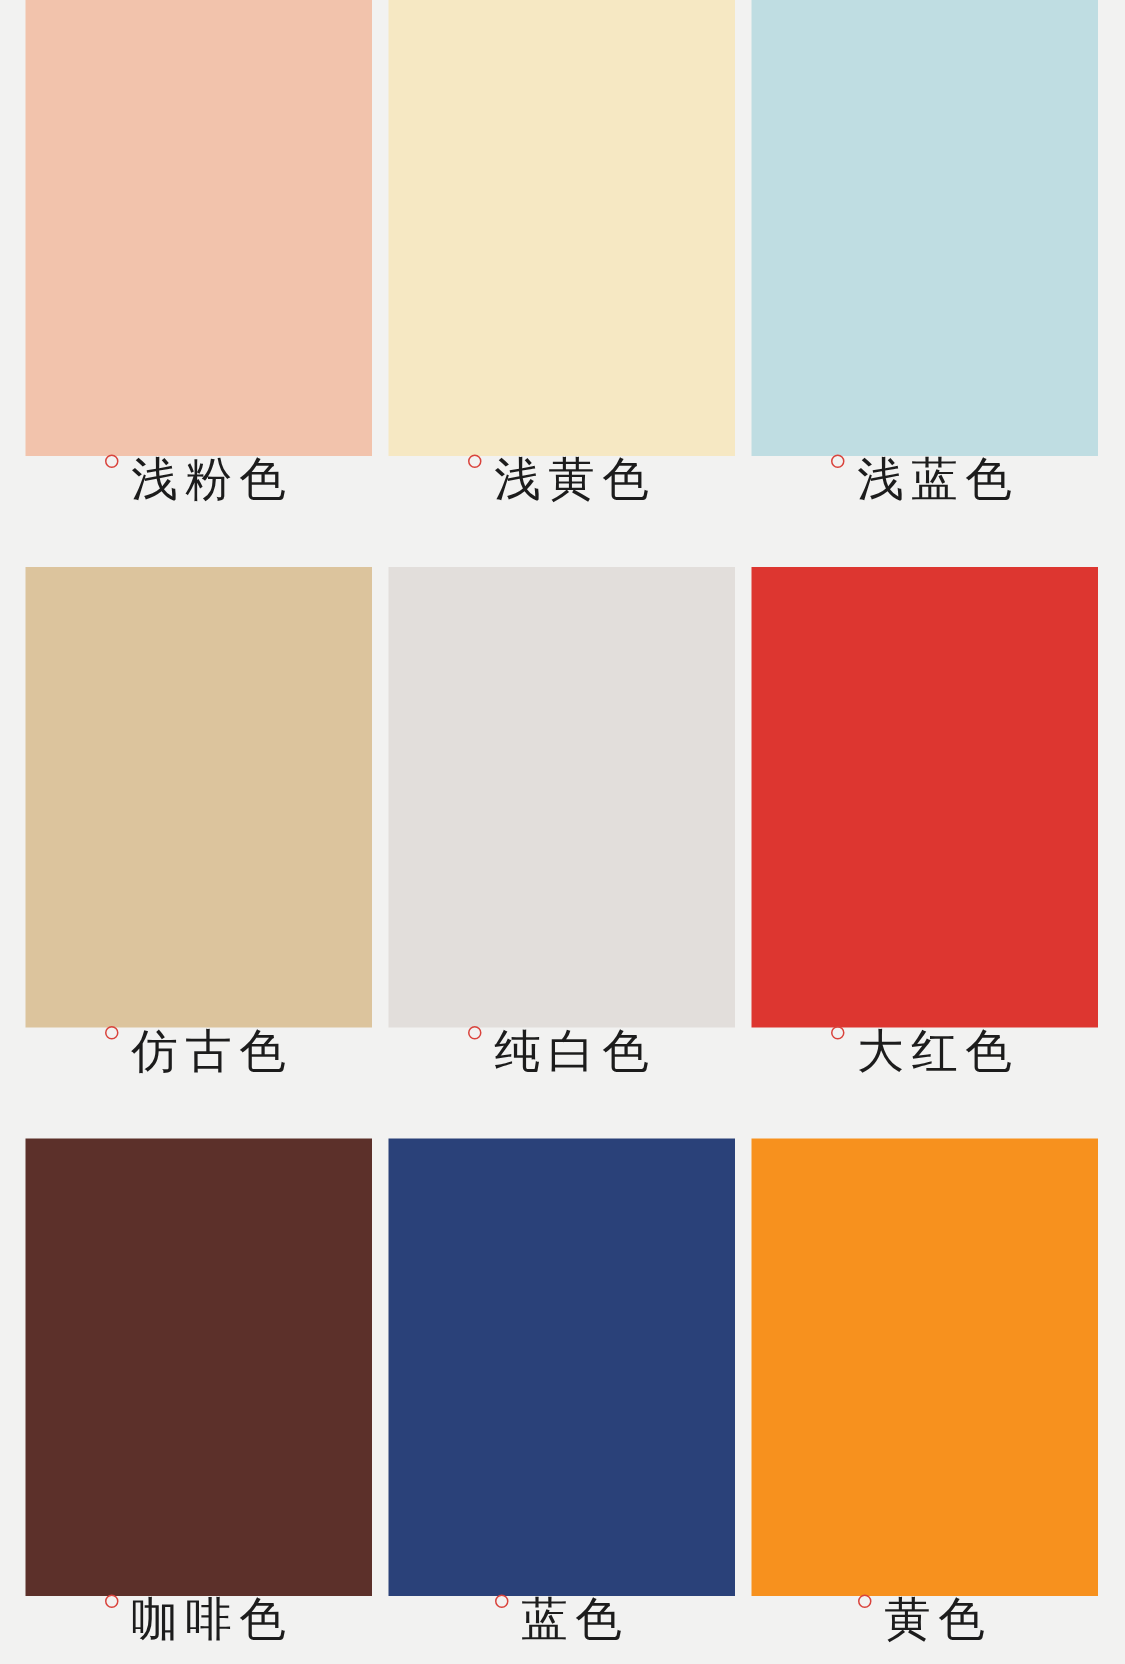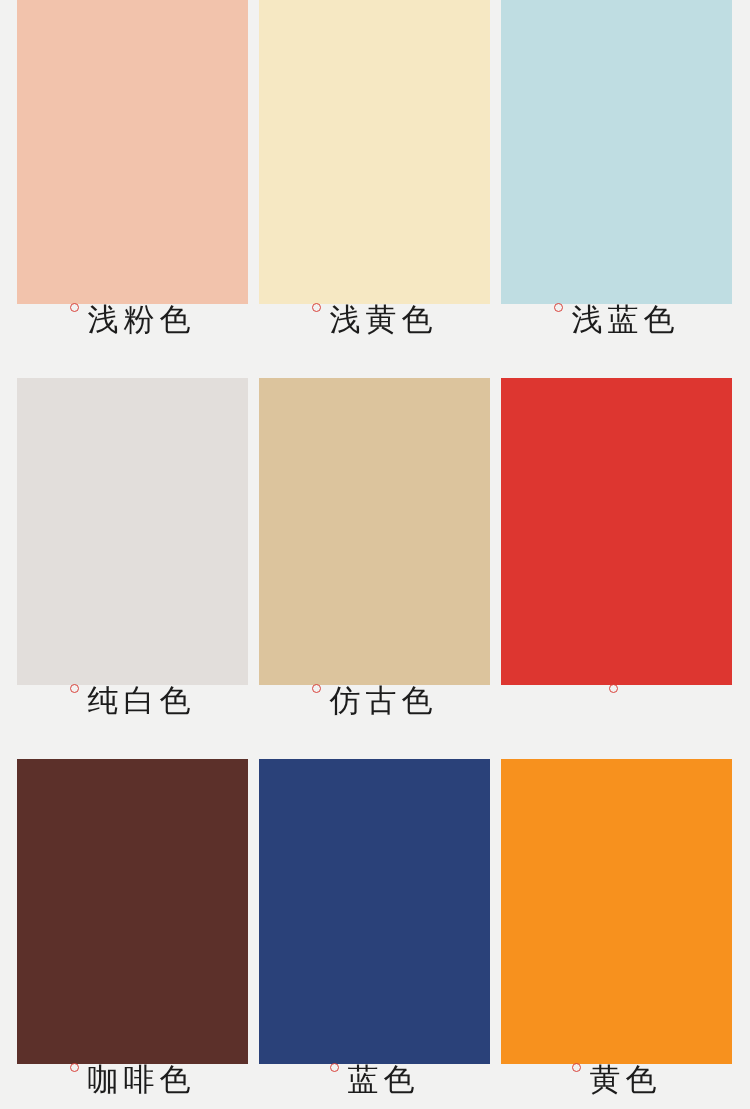--- a/index.html
+++ b/index.html
@@ -104,37 +104,38 @@
       <div class="swatch-chip" style="background-color: rgb(191, 221, 226);"></div>
       <div class="swatch-label">
         <span class="marker-dot" style="border-color: rgb(217, 67, 60);"></span>
         <span class="label-text" style="color: rgb(28, 28, 28);">浅蓝色</span>
       </div>
     </div>
   </div>
 
   <div class="swatch-row row-mid">
     <div class="swatch-cell">
+      <div class="swatch-chip" style="background-color: rgb(220, 196, 157);"></div>
+      <div class="swatch-label">
+        <span class="marker-dot" style="border-color: rgb(217, 67, 60);"></span>
+        <span class="label-text" style="color: rgb(28, 28, 28);">仿古色</span>
+      </div>
+    </div>
+    <div class="swatch-cell">
       <div class="swatch-chip" style="background-color: rgb(226, 222, 219);"></div>
       <div class="swatch-label">
         <span class="marker-dot" style="border-color: rgb(217, 67, 60);"></span>
         <span class="label-text" style="color: rgb(28, 28, 28);">纯白色</span>
       </div>
     </div>
     <div class="swatch-cell">
-      <div class="swatch-chip" style="background-color: rgb(220, 196, 157);"></div>
-      <div class="swatch-label">
-        <span class="marker-dot" style="border-color: rgb(217, 67, 60);"></span>
-        <span class="label-text" style="color: rgb(28, 28, 28);">仿古色</span>
-      </div>
-    </div>
-    <div class="swatch-cell">
       <div class="swatch-chip" style="background-color: rgb(221, 54, 48);"></div>
       <div class="swatch-label">
         <span class="marker-dot" style="border-color: rgb(217, 67, 60);"></span>
+        <span class="label-text" style="color: rgb(28, 28, 28);">大红色</span>
       </div>
     </div>
   </div>
 
   <div class="swatch-row row-last">
     <div class="swatch-cell">
       <div class="swatch-chip" style="background-color: rgb(92, 48, 42);"></div>
       <div class="swatch-label">
         <span class="marker-dot" style="border-color: rgb(217, 67, 60);"></span>
         <span class="label-text" style="color: rgb(28, 28, 28);">咖啡色</span>

